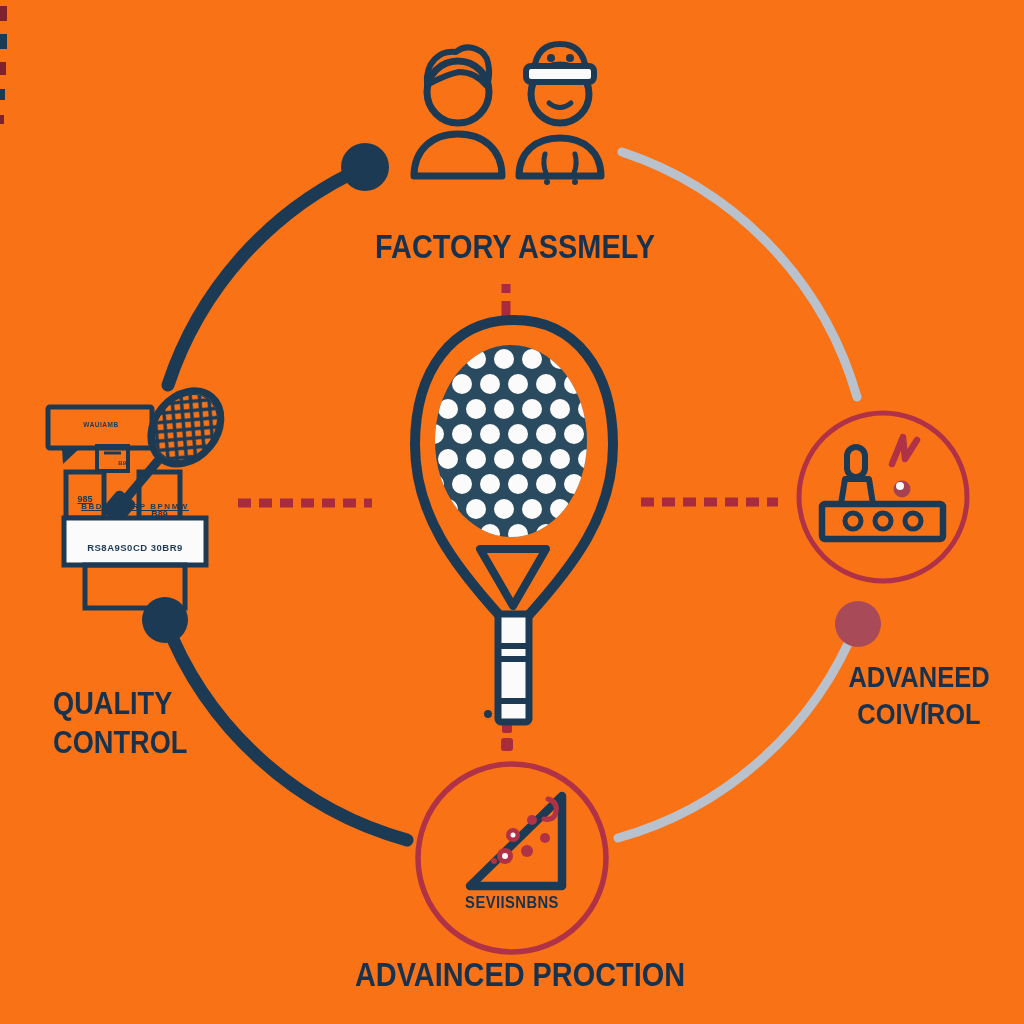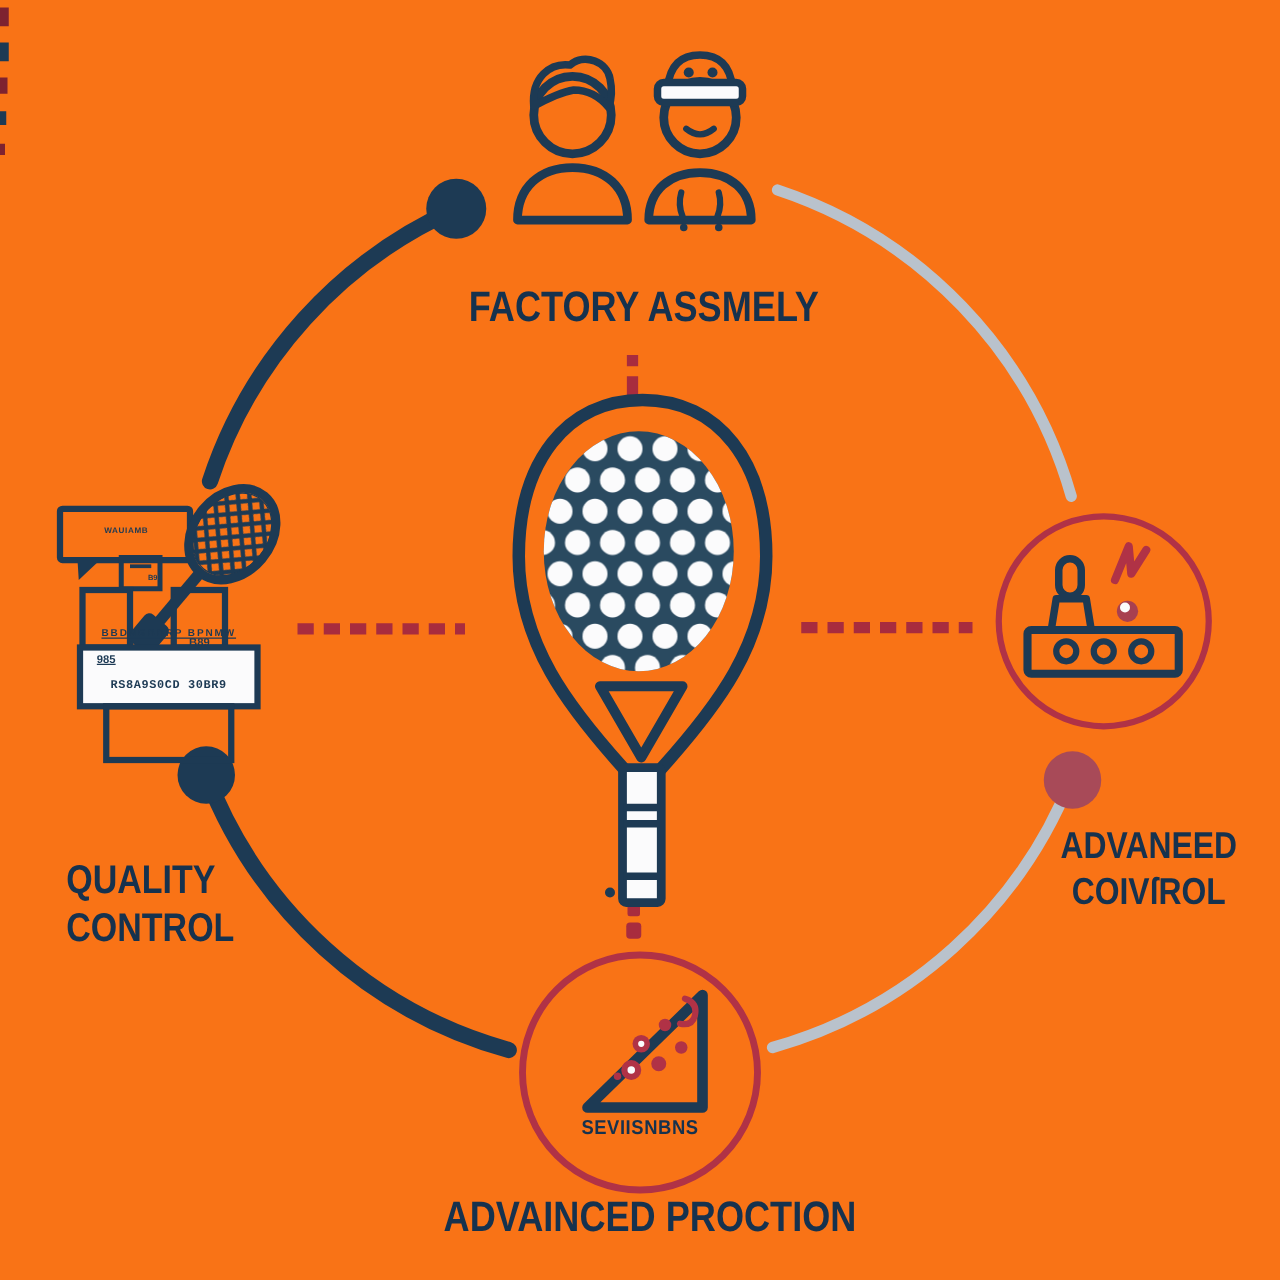--- a/index.html
+++ b/index.html
@@ -147,19 +147,19 @@
   <div class="lbl cond center" style="left:819px;top:658px;width:200px;font-size:30px;line-height:37px;">
     <span style="display:block">ADVANEED</span>
     <span style="display:block">COIVſROL</span>
   </div>
 
   <div class="lbl cond center" style="left:320px;top:955px;width:400px;font-size:34px;">ADVAINCED PROCTION</div>
 
   <div class="lbl center" style="left:432px;top:894px;width:160px;font-size:16px;letter-spacing:.5px;transform:scaleX(.92);">SEVIISNBNS</div>
 
   <div class="lbl tiny center" style="left:58px;top:421px;width:86px;font-size:6.5px;letter-spacing:.5px;">WAUIAMB</div>
-  <div class="lbl tiny center" style="left:66px;top:522px;width:38px;font-size:9px;text-decoration:underline;">985</div>
+  <div class="lbl tiny center" style="left:66px;top:494px;width:38px;font-size:9px;text-decoration:underline;">985</div>
   <div class="lbl tiny center" style="left:139px;top:509px;width:41px;font-size:9px;">B89</div>
   <div class="lbl tiny" style="left:108px;top:460px;width:18px;font-size:6px;text-align:right;">B9</div>
   <div class="lbl tiny center" style="left:66px;top:502px;width:138px;font-size:8px;letter-spacing:1.5px;text-decoration:underline;">BBDNGBBRP BPNMW</div>
-  <div class="lbl tiny center" style="left:66px;top:542px;width:138px;font-size:9.5px;letter-spacing:.5px;font-family:Liberation Mono, monospace;">RS8A9S0CD 30BR9</div>
+  <div class="lbl tiny center" style="left:66px;top:542px;width:138px;font-size:9.5px;letter-spacing:.5px;">RS8A9S0CD 30BR9</div>
 
 </div>
 
 </body></html>

